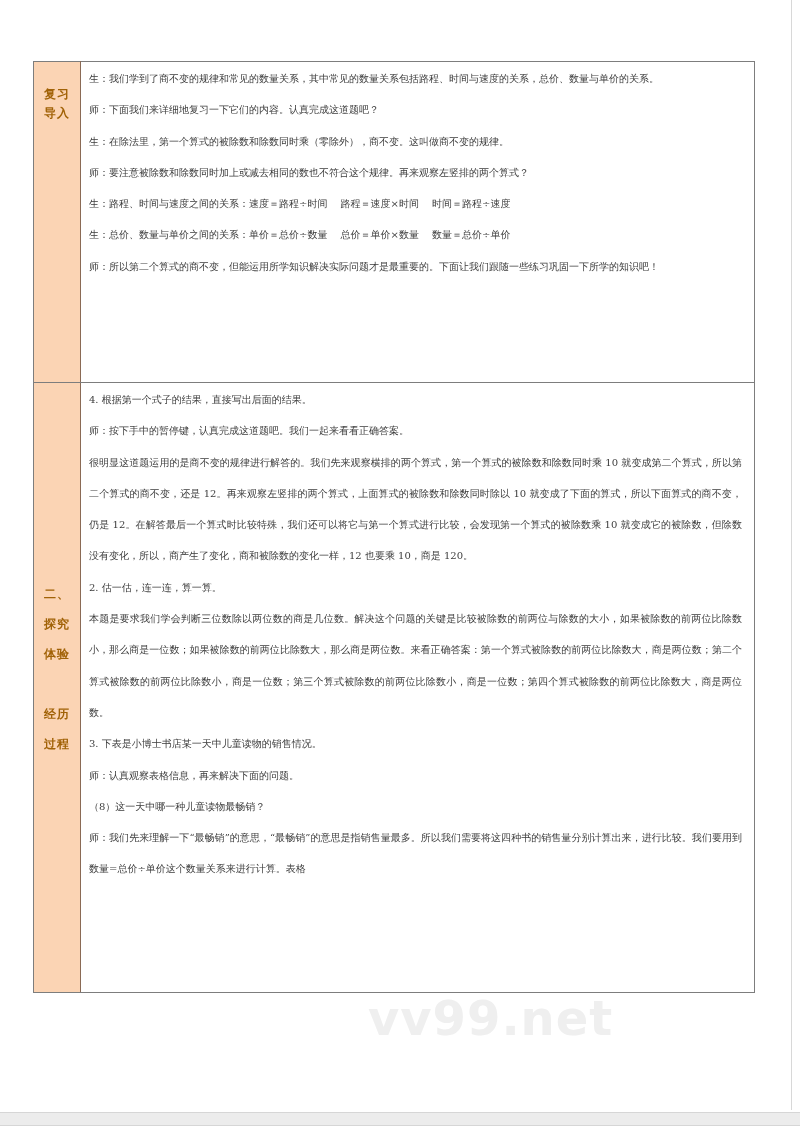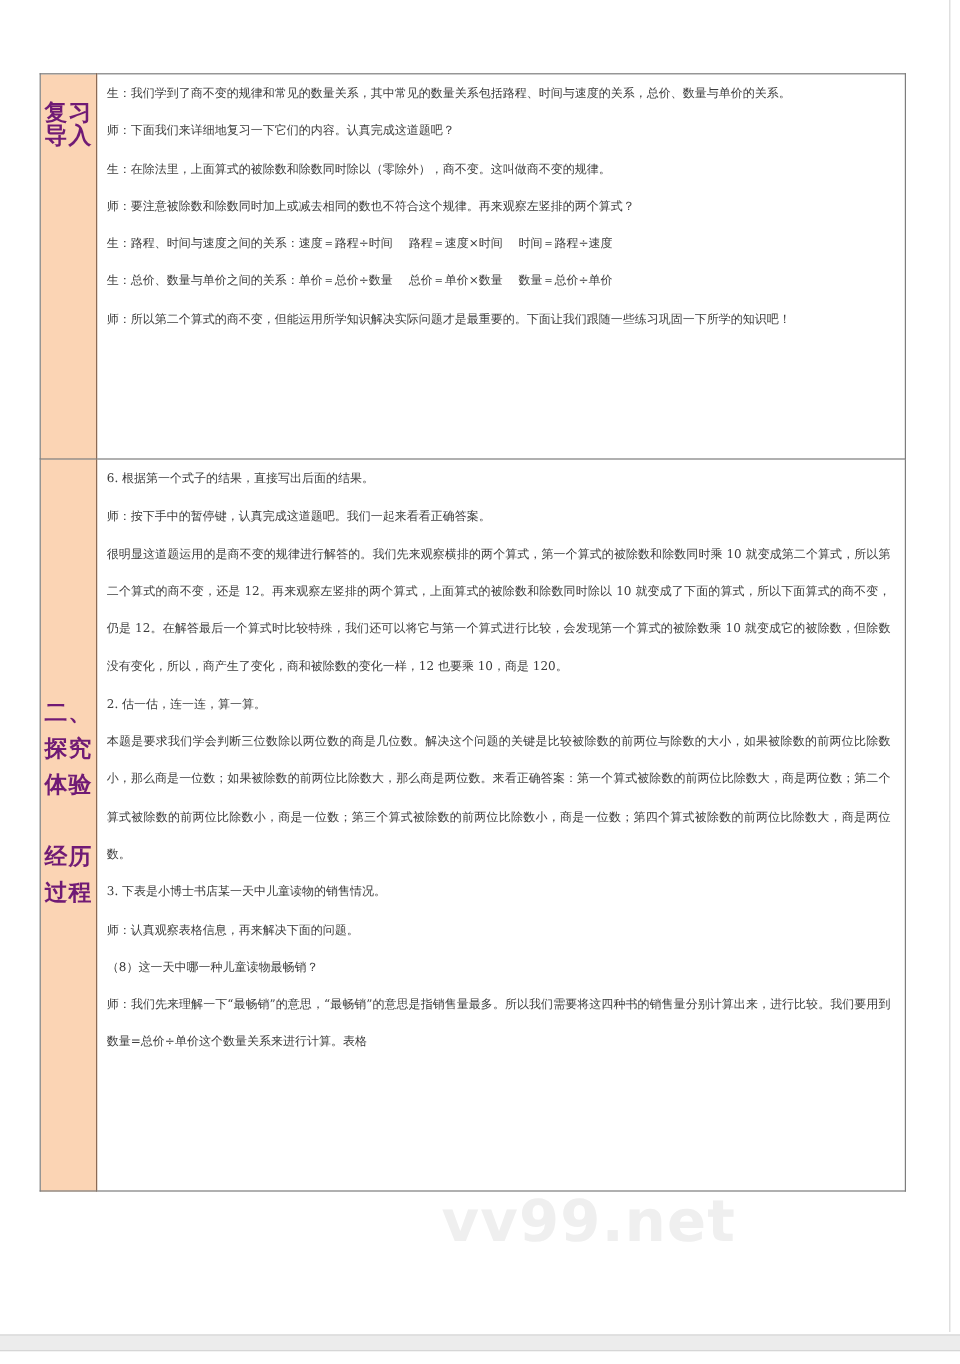--- a/index.html
+++ b/index.html
@@ -47,22 +47,22 @@
       padding: 0;
     }
     .stage-cell {
       width: 46px;
       background: #fbd4b4;
       border-right: 1px solid #8a6a55 !important;
     }
     .stage-label {
       font-family: "DejaVu Sans", "Liberation Sans", sans-serif;
       font-weight: bold;
-      font-size: 19px;
-      color: #701a75;
+      font-size: 12px;
+      color: #a16207;
       line-height: 19px;
       text-align: center;
       letter-spacing: 1px;
     }
     .content-cell {
       padding: 0 12px 0 8px !important;
     }
     .para {
       font-size: 10px;
       line-height: 31.3px;
@@ -95,40 +95,40 @@
       <tr class="row1">
     <td class="stage-cell">
       <div class="stage-label" style="padding-top:23px;">
         <div>复习</div>
         <div>导入</div>
       </div>
     </td>
     <td class="content-cell" style="padding-top:1px !important;">
       <p class="para">生：我们学到了商不变的规律和常见的数量关系，其中常见的数量关系包括路程、时间与速度的关系，总价、数量与单价的关系。</p>
       <p class="para">师：下面我们来详细地复习一下它们的内容。认真完成这道题吧？</p>
-      <p class="para">生：在除法里，上面算式的被除数和除数同时除以（零除外），商不变。这叫做商不变的规律。</p>
+      <p class="para">生：在除法里，第一个算式的被除数和除数同时乘（零除外），商不变。这叫做商不变的规律。</p>
       <p class="para">师：要注意被除数和除数同时加上或减去相同的数也不符合这个规律。再来观察左竖排的两个算式？</p>
       <p class="para">生：路程、时间与速度之间的关系：速度＝路程÷时间　 路程＝速度×时间　 时间＝路程÷速度</p>
       <p class="para">生：总价、数量与单价之间的关系：单价＝总价÷数量　 总价＝单价×数量　 数量＝总价÷单价</p>
       <p class="para">师：所以第二个算式的商不变，但能运用所学知识解决实际问题才是最重要的。下面让我们跟随一些练习巩固一下所学的知识吧！</p>
     </td>
   </tr>
   <tr class="row2">
     <td class="stage-cell">
       <div class="stage-label" style="padding-top:196px; line-height:30px;">
         <div>二、</div>
         <div>探究</div>
         <div>体验</div>
         <div style="height:30px;"></div>
         <div>经历</div>
         <div>过程</div>
       </div>
     </td>
     <td class="content-cell" style="padding-top:1px !important;">
-      <p class="para">6. 根据第一个式子的结果，直接写出后面的结果。</p>
+      <p class="para">4. 根据第一个式子的结果，直接写出后面的结果。</p>
       <p class="para">师：按下手中的暂停键，认真完成这道题吧。我们一起来看看正确答案。</p>
       <p class="para">很明显这道题运用的是商不变的规律进行解答的。我们先来观察横排的两个算式，第一个算式的被除数和除数同时乘 10 就变成第二个算式，所以第二个算式的商不变，还是 12。再来观察左竖排的两个算式，上面算式的被除数和除数同时除以 10 就变成了下面的算式，所以下面算式的商不变，仍是 12。在解答最后一个算式时比较特殊，我们还可以将它与第一个算式进行比较，会发现第一个算式的被除数乘 10 就变成它的被除数，但除数没有变化，所以，商产生了变化，商和被除数的变化一样，12 也要乘 10，商是 120。</p>
       <p class="para">2. 估一估，连一连，算一算。</p>
       <p class="para">本题是要求我们学会判断三位数除以两位数的商是几位数。解决这个问题的关键是比较被除数的前两位与除数的大小，如果被除数的前两位比除数小，那么商是一位数；如果被除数的前两位比除数大，那么商是两位数。来看正确答案：第一个算式被除数的前两位比除数大，商是两位数；第二个算式被除数的前两位比除数小，商是一位数；第三个算式被除数的前两位比除数小，商是一位数；第四个算式被除数的前两位比除数大，商是两位数。</p>
       <p class="para">3. 下表是小博士书店某一天中儿童读物的销售情况。</p>
       <p class="para">师：认真观察表格信息，再来解决下面的问题。</p>
       <p class="para">（8）这一天中哪一种儿童读物最畅销？</p>
       <p class="para">师：我们先来理解一下“最畅销”的意思，“最畅销”的意思是指销售量最多。所以我们需要将这四种书的销售量分别计算出来，进行比较。我们要用到数量=总价÷单价这个数量关系来进行计算。表格</p>
     </td>
   </tr>

